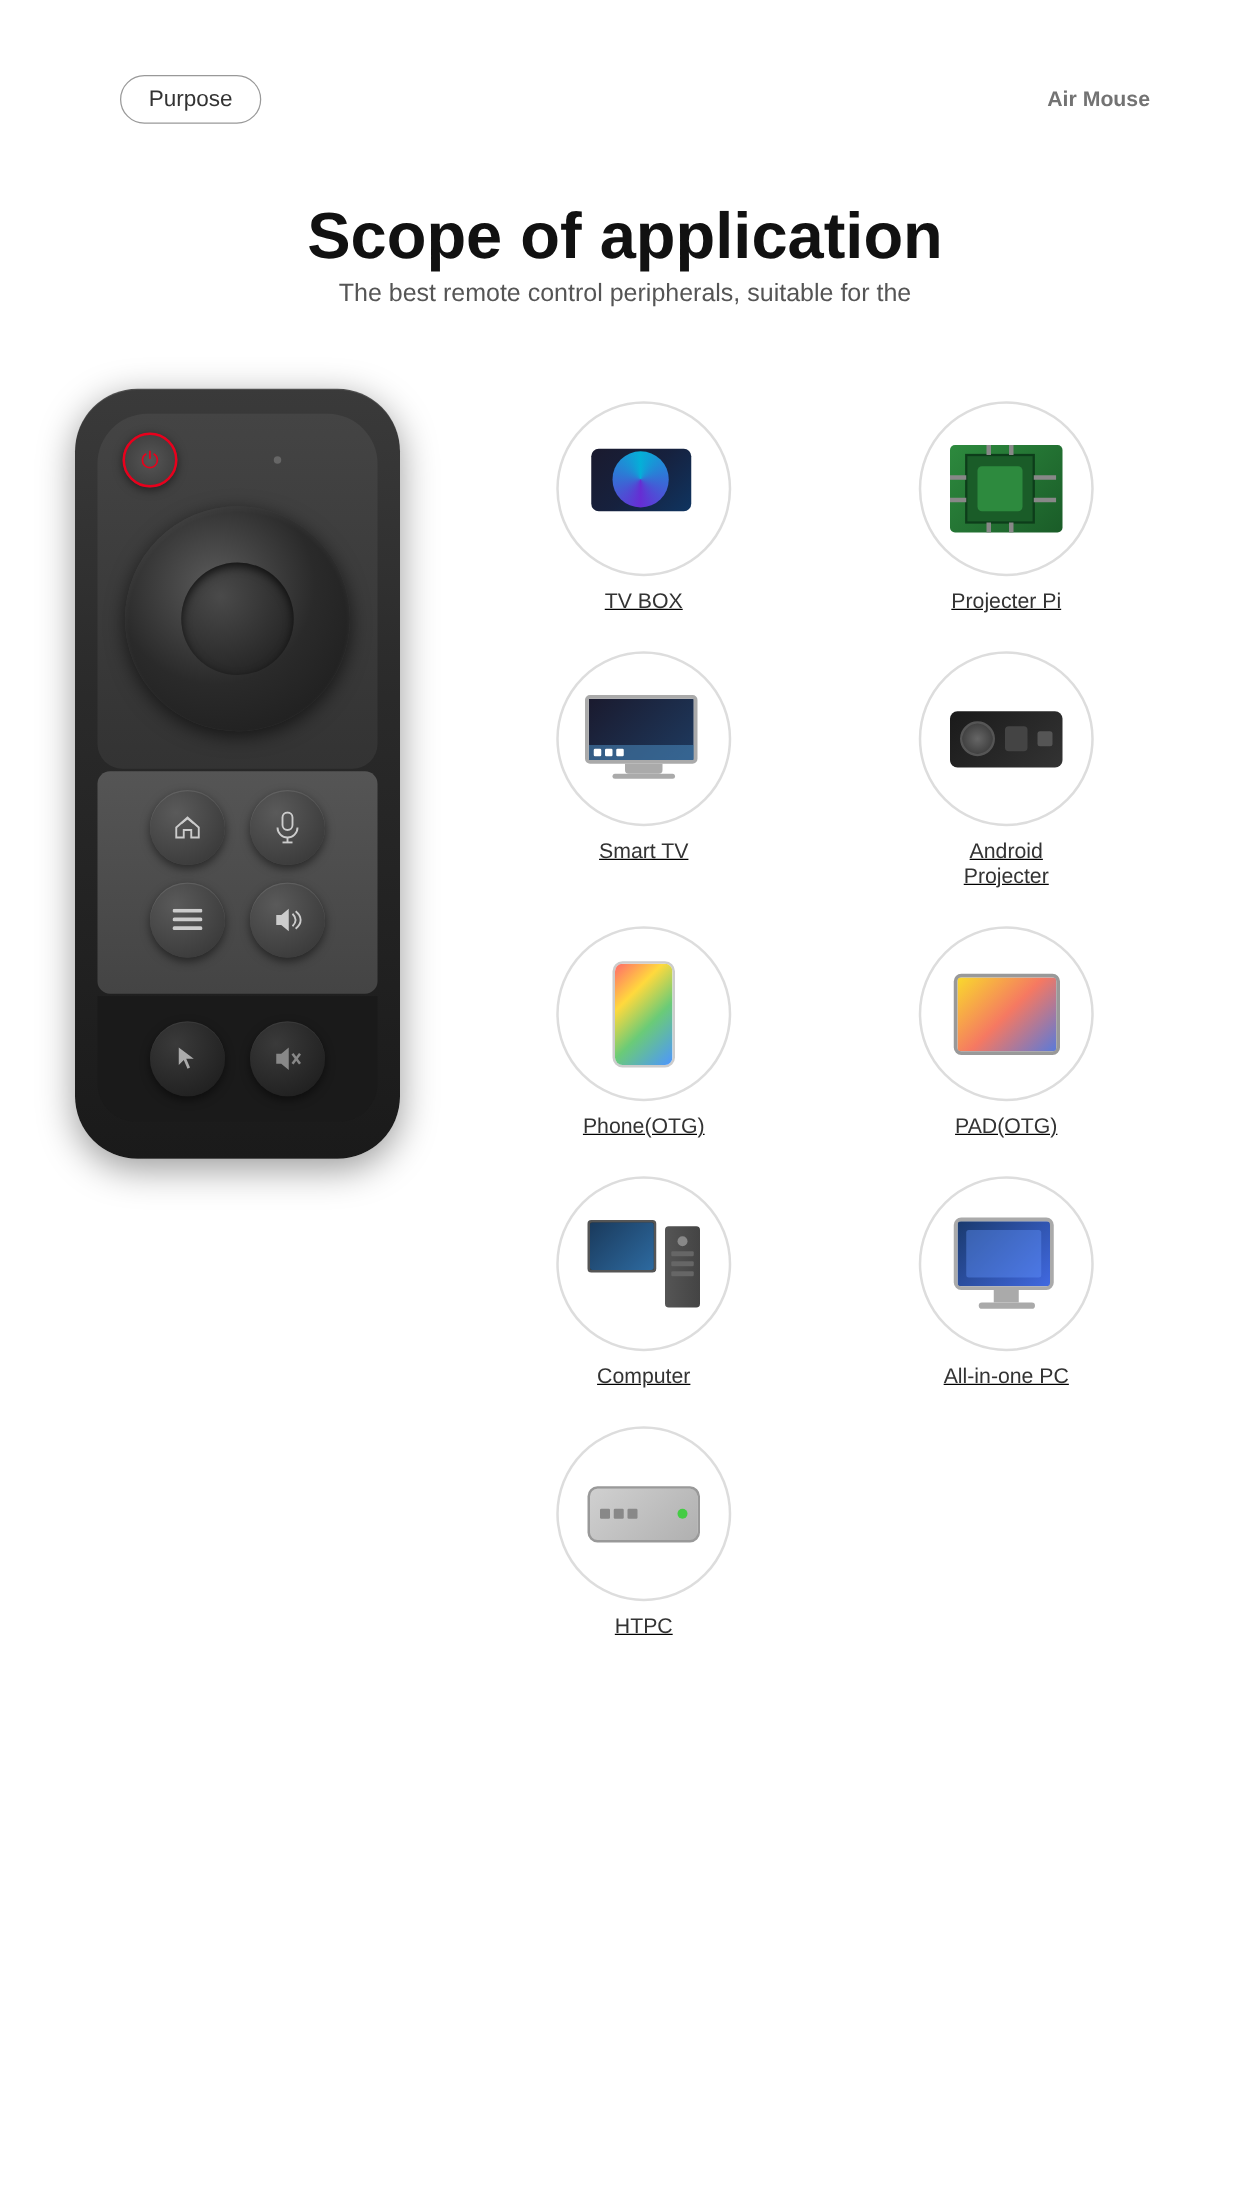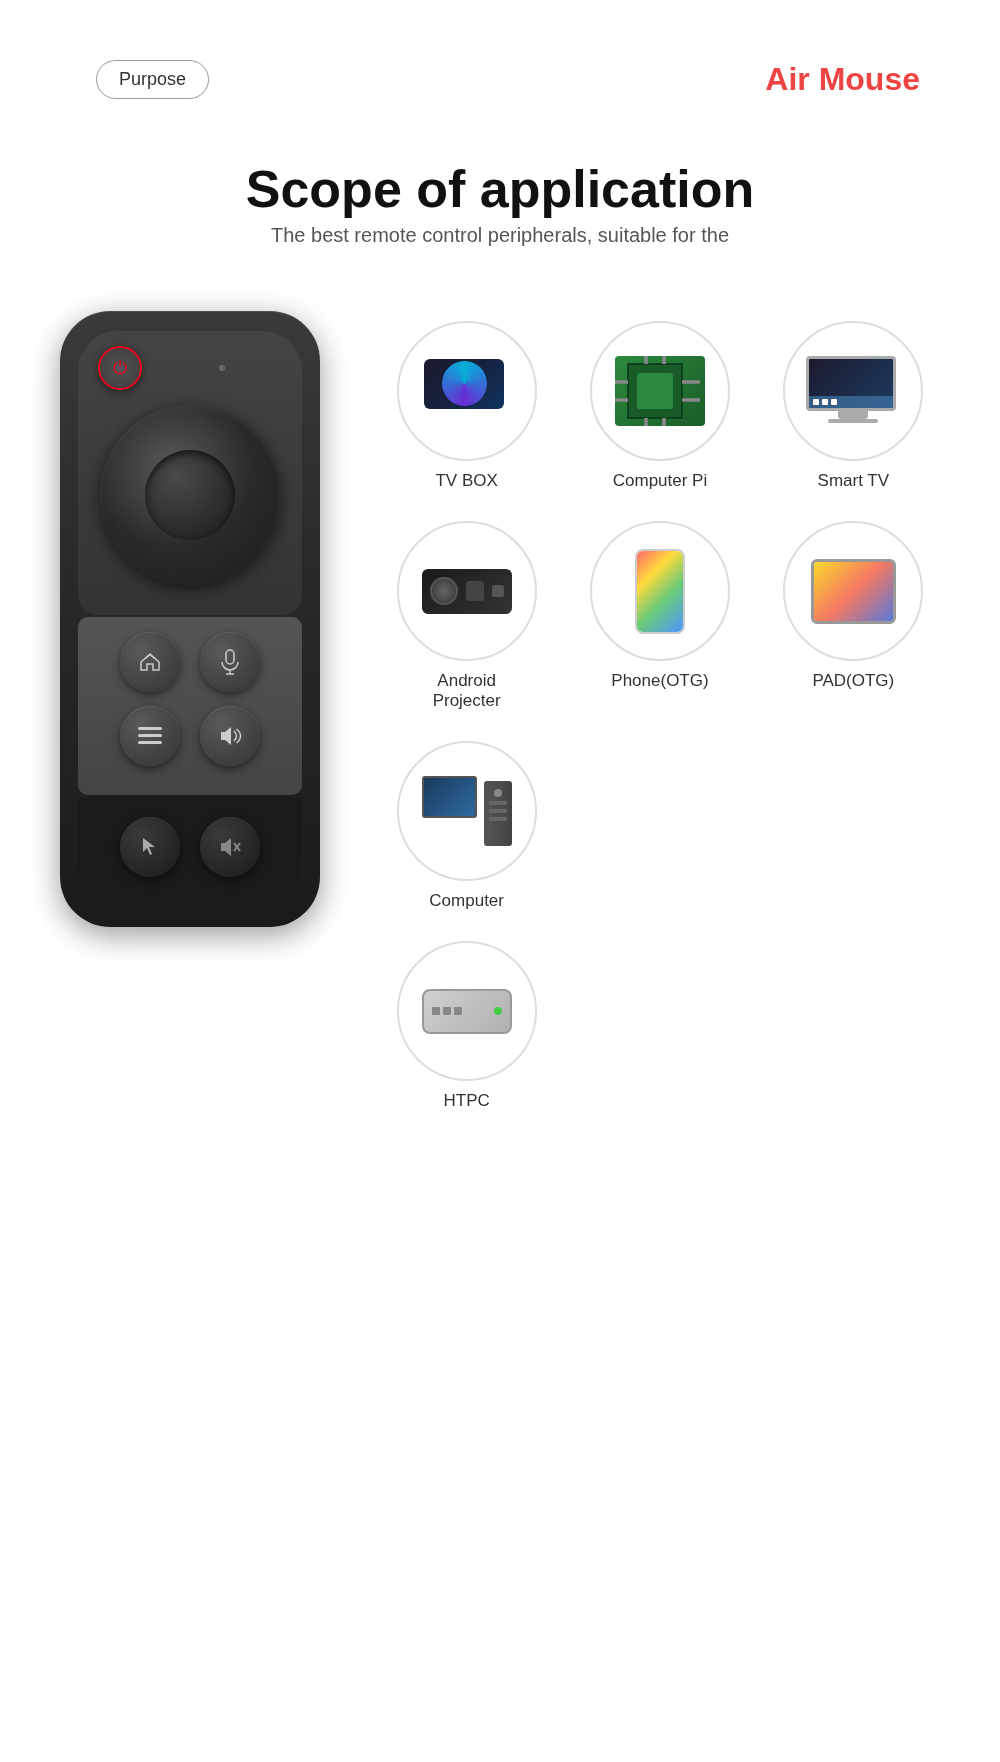--- a/index.html
+++ b/index.html
@@ -21,23 +21,23 @@
     }
     .purpose-badge {
       border: 1.5px solid #999;
       border-radius: 20px;
       padding: 8px 22px;
       font-size: 18px;
       color: #333;
       background: white;
     }
     .air-mouse-label {
-      font-size: 32px;
+      font-size: 17px;
       font-weight: 600;
-      color: #ef4444;
+      color: #737373;
     }
 
     
     .title-section {
       text-align: center;
       padding: 40px 80px 20px;
     }
     .main-title {
       font-size: 52px;
       font-weight: 900;
@@ -186,23 +186,24 @@
       justify-content: center;
       box-shadow: 0 3px 8px rgba(0,0,0,0.5), inset 0 1px 0 rgba(255,255,255,0.05);
       color: #aaa;
       font-size: 18px;
     }
 
     
     .devices-grid {
       flex: 1;
       display: grid;
-      grid-template-columns: 1fr 1fr 1fr;
+      grid-template-columns: 1fr 1fr;
       gap: 30px 20px;
       padding-top: 10px;
+      text-decoration: underline;
     }
 
     .device-item {
       display: flex;
       flex-direction: column;
       align-items: center;
       gap: 10px;
     }
 
     .device-circle {
@@ -624,21 +625,21 @@
             <line x1="0" y1="30" x2="10" y2="30" stroke="#888" stroke-width="2"></line>
             <line x1="40" y1="20" x2="50" y2="20" stroke="#888" stroke-width="2"></line>
             <line x1="40" y1="30" x2="50" y2="30" stroke="#888" stroke-width="2"></line>
             <line x1="20" y1="0" x2="20" y2="10" stroke="#888" stroke-width="2"></line>
             <line x1="30" y1="0" x2="30" y2="10" stroke="#888" stroke-width="2"></line>
             <line x1="20" y1="40" x2="20" y2="50" stroke="#888" stroke-width="2"></line>
             <line x1="30" y1="40" x2="30" y2="50" stroke="#888" stroke-width="2"></line>
           </svg>
         </div>
       </div>
-      <div class="device-label">Computer Pi</div>
+      <div class="device-label">Projecter Pi</div>
     </div>
 
     <div class="device-item">
       <div class="device-circle">
         <div class="icon-smart-tv">
           <div class="icon-tv-screen">
             <div class="icon-tv-taskbar">
               <div class="icon-tv-app"></div>
               <div class="icon-tv-app"></div>
               <div class="icon-tv-app"></div>
@@ -690,20 +691,32 @@
             <div class="icon-tower-btn"></div>
             <div class="icon-tower-slot"></div>
             <div class="icon-tower-slot"></div>
             <div class="icon-tower-slot"></div>
           </div>
         </div>
       </div>
       <div class="device-label">Computer</div>
     </div>
 
+    <div class="device-item">
+      <div class="device-circle">
+        <div class="icon-aio">
+          <div class="icon-aio-screen">
+            <div class="icon-aio-inner"></div>
+          </div>
+          <div class="icon-aio-stand"></div>
+          <div class="icon-aio-base"></div>
+        </div>
+      </div>
+      <div class="device-label">All-in-one PC</div>
+    </div>
 
     <div class="devices-single">
       <div class="device-circle">
         <div class="icon-htpc">
           <div class="icon-htpc-ports">
             <div class="icon-htpc-port"></div>
             <div class="icon-htpc-port"></div>
             <div class="icon-htpc-port"></div>
           </div>
           <div class="icon-htpc-light"></div>

